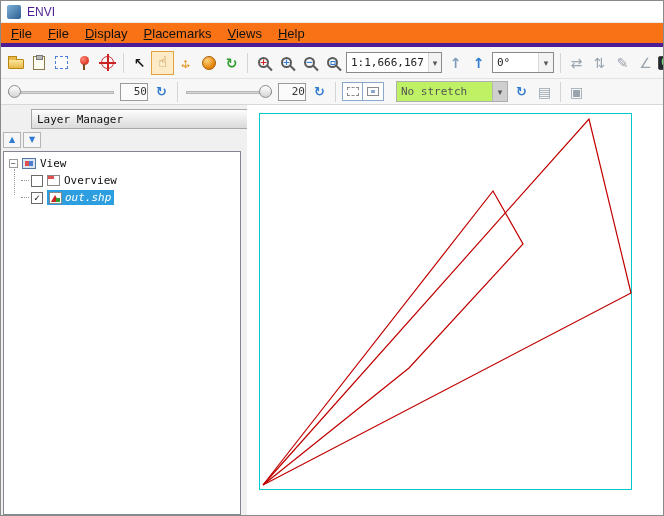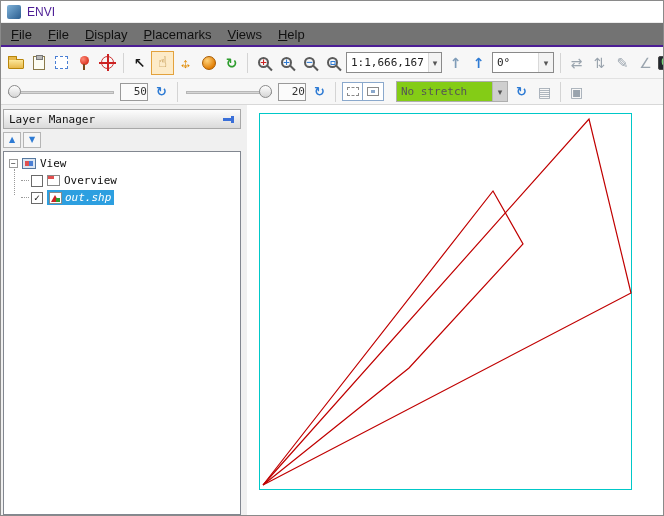--- a/index.html
+++ b/index.html
@@ -11,21 +11,21 @@
   html,body{width:664px;height:516px;overflow:hidden;}
   body{font-family:"Liberation Sans","DejaVu Sans",sans-serif;background:#fff;}
   .window{width:664px;height:516px;border:1px solid #8a8a8a;background:#fff;display:flex;flex-direction:column;overflow:hidden;}
 
   
   .titlebar{height:22px;background:#fff;display:flex;align-items:center;padding:0 6px;border-bottom:1px solid #ececec;flex:0 0 auto;}
   .app-icon{width:14px;height:14px;border-radius:2px;background:linear-gradient(135deg,#7fb2d9 0%,#2a5d8f 100%);margin-right:6px;}
   .title-text{font-size:12px;color:#4c1d95;}
 
   
-  .menubar{height:24px;background:#737373;display:flex;align-items:center;padding:0 2px;border-bottom:2px solid #4c1d95;flex:0 0 auto;}
+  .menubar{height:24px;background:#f97316;display:flex;align-items:center;padding:0 2px;border-bottom:4px solid #4c1d95;flex:0 0 auto;}
   .menu-item{display:inline-block;font-size:13px;color:#111;padding:2px 8px;cursor:default;}
   .menu-item::first-letter{text-decoration:underline;}
 
   
   .toolbar{background:#f7f7f7;display:flex;align-items:center;padding:0 3px;flex:0 0 auto;}
   .tb1{height:32px;border-bottom:1px solid #e2e2e2;}
   .tb2{height:26px;border-bottom:1px solid #d8d8d8;}
   .tb-btn{width:23px;height:24px;border:1px solid transparent;background:transparent;display:flex;align-items:center;justify-content:center;flex:0 0 auto;cursor:pointer;}
   .tb-btn.active{background:var(--active-tool-bg);border-color:var(--active-tool-border);}
   .sep{width:1px;height:20px;background:#d4d4d4;margin:0 4px;flex:0 0 auto;}
@@ -59,42 +59,42 @@
   .mag-sym.red{color:#cc2222;} .mag-sym.blue{color:var(--accent-blue);}
   .mag-box{position:absolute;top:50%;left:50%;transform:translate(-50%,-50%);width:5px;height:4px;border:1px solid var(--accent-blue);}
   .icon-cursorvalue{min-width:20px;height:14px;background:#23272e;border:1px solid #4a4a4a;border-radius:2px;color:#7fe07f;font:700 8px/12px "DejaVu Sans Mono",monospace;text-align:center;padding:0 2px;}
 
   
   .combo{display:flex;align-items:center;height:21px;background:#fff;border:1px solid #8a8a8a;flex:0 0 auto;margin:0 2px;}
   .combo-text{flex:1;font:11px/1 "DejaVu Sans Mono",monospace;color:#222;padding:0 4px;white-space:nowrap;}
   .combo-arrow{width:15px;align-self:stretch;display:flex;align-items:center;justify-content:center;color:#555;font-size:9px;border-left:1px solid #d9d9d9;background:#f3f3f3;}
   .zoom-combo{width:96px;}
   .rot-combo{width:62px;}
-  .stretch-combo{width:112px;margin-left:10px;background:#84cc16;border-color:#aeaeae;}
+  .stretch-combo{width:112px;margin-left:10px;background:#bef264;border-color:#aeaeae;}
   .stretch-combo .combo-text{color:#555;}
   .stretch-combo .combo-arrow{background:#cfcfcf;border-left-color:#b5b5b5;}
 
   
   .slider{position:relative;height:20px;flex:0 0 auto;margin:0 4px;}
   .slider.s1{width:106px;} .slider.s2{width:86px;}
   .slider .track{position:absolute;left:0;right:0;top:9px;height:3px;background:#d6d6d6;border:1px solid #b7b7b7;}
   .slider .knob{position:absolute;top:3px;width:13px;height:13px;border-radius:50%;background:linear-gradient(#fefefe,#d5d5d5);border:1px solid #8a8a8a;}
   .knob.k-left{left:0;} .knob.k-right{right:0;}
   .val-box{width:28px;height:18px;border:1px solid #9a9a9a;background:#fbfbfb;font:11px "DejaVu Sans Mono",monospace;color:#333;text-align:right;flex:0 0 auto;margin:0 2px;}
   .btn-pair{display:flex;flex:0 0 auto;margin:0 2px;}
   .pair-btn{width:21px;height:19px;background:#fff;border:1px solid #8aa8cc;display:flex;align-items:center;justify-content:center;cursor:pointer;}
   .pair-btn + .pair-btn{border-left:none;}
   .icon-dashedbox{width:12px;height:9px;border:1px dashed #8a8a8a;background:#fff;}
   .icon-cornerbox{position:relative;width:12px;height:9px;border:1px solid #8a8a8a;background:#fff;}
   .icon-cornerbox::after{content:"";position:absolute;left:3px;top:2px;width:4px;height:3px;background:#8aa8cc;}
 
   
   .main{flex:1;display:flex;min-height:0;}
   .left-panel{width:246px;flex:0 0 auto;background:#f0f0f0;display:flex;flex-direction:column;padding:4px 0 0 2px;}
-  .lm-header{height:20px;width:238px;border:1px solid #a8a8a8;background:linear-gradient(#fdfdfd,#dadada);display:flex;align-items:center;padding:0 5px;flex:0 0 auto;}
+  .lm-header{height:20px;width:238px;border:1px solid #a8a8a8;background:linear-gradient(#fdfdfd,#dadada);display:flex;align-items:center;padding:0 5px;flex:0 0 auto;margin-left:28px;}
   .lm-title{font:11px "DejaVu Sans Mono",monospace;color:#111;}
   .icon-dockpin{position:relative;width:13px;height:12px;margin-left:auto;cursor:pointer;}
   .icon-dockpin::before{content:"";position:absolute;left:1px;top:5px;width:8px;height:3px;background:#3a6fd8;}
   .icon-dockpin::after{content:"";position:absolute;left:9px;top:3px;width:3px;height:7px;background:#3a6fd8;}
   .lm-arrows{height:22px;display:flex;align-items:center;gap:2px;padding:2px 0;flex:0 0 auto;}
   .lm-arrow-btn{width:18px;height:16px;background:#f6f6f6;border:1px solid #b5b5b5;display:flex;align-items:center;justify-content:center;cursor:pointer;}
   .tree-box{width:238px;flex:1;background:#fff;border:1px solid #828790;overflow:hidden;padding:3px 0 0 3px;}
   .tree-row{display:flex;align-items:center;height:17px;font:11px "DejaVu Sans Mono",monospace;color:#111;cursor:default;}
   .expander{width:9px;height:9px;border:1px solid #9a9a9a;background:#fff;display:flex;align-items:center;justify-content:center;font:8px/1 "DejaVu Sans Mono",monospace;color:#333;margin:0 4px 0 2px;flex:0 0 auto;}
   .tree-children{position:relative;padding-left:14px;}

